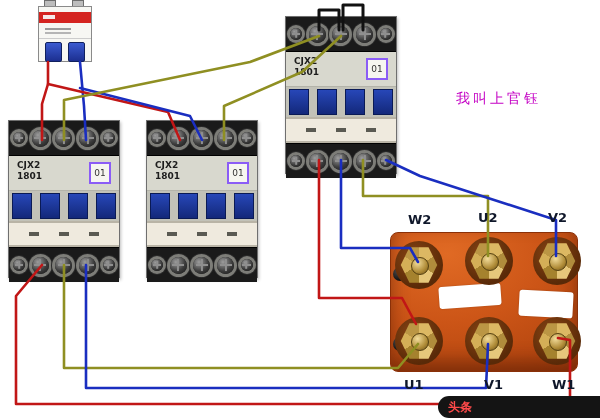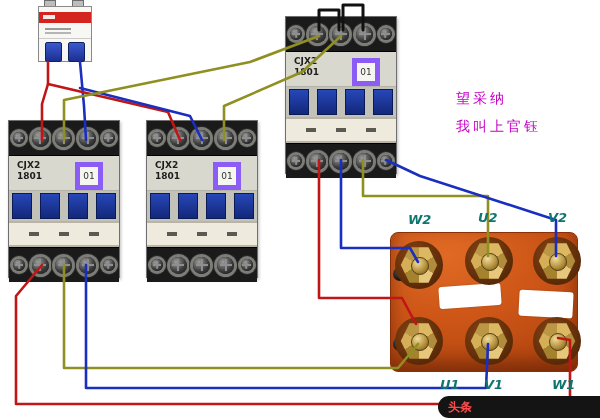--- a/index.html
+++ b/index.html
@@ -27,21 +27,21 @@
   .ct-terms.bot{border-bottom:none;border-top:1px solid #000;}
   .screw{width:17px;height:17px;border-radius:50%;position:relative;
          background:radial-gradient(circle at 35% 30%, #9d9d9d, #3c3c3c 55%, #141414);
          box-shadow:0 0 0 3px #7d7d78, 0 0 0 4px #2a2a2a;}
   .screw.sm{width:12px;height:12px;}
   .screw::before,.screw::after{content:"";position:absolute;left:15%;top:calc(50% - 1px);
          width:70%;height:2px;background:#8f8f8f;}
   .screw::after{transform:rotate(90deg);}
   .ct-face{height:34px;background:#d8d8ce;position:relative;border-bottom:1px solid #b3b3a9;}
   .ct-model{position:absolute;left:8px;top:4px;font-size:9px;font-weight:bold;color:#1c1c1c;line-height:1.2;}
-  .ct-aux{position:absolute;right:16px;top:6px;width:18px;height:18px;background:#f6f6f0;border:5px solid #8b5cf6;
+  .ct-aux{position:absolute;right:8px;top:6px;width:18px;height:18px;background:#f6f6f0;border:2px solid #8b5cf6;
           font-size:9px;color:#333;display:flex;align-items:center;justify-content:center;}
   .ct-blue{height:30px;background:#c2c2b8;display:flex;align-items:center;justify-content:center;gap:8px;}
   .bcell{width:18px;height:24px;background:linear-gradient(#2747b8,#13287a);border:1px solid #0a1a55;}
   .ct-strip{height:26px;background:#efeade;border-top:2px solid #b9b4a6;border-bottom:2px solid #b9b4a6;
             box-sizing:border-box;display:flex;align-items:center;justify-content:center;gap:20px;}
   .slot{width:10px;height:4px;background:#5a5a52;}
 
   
   .motor{position:absolute;left:390px;top:232px;width:188px;height:140px;border-radius:8px;
          background:radial-gradient(120% 110% at 30% 15%, #e06a24 0%, #cc5517 45%, #a93f0c 100%);
@@ -56,21 +56,21 @@
          background:radial-gradient(circle at 35% 30%, #f2dc9a, #b08c38 60%, #6a4e14);border:1px solid #554010;}
   .patch{position:absolute;background:#ffffff;border-radius:3px;box-shadow:0 0 2px rgba(0,0,0,.2);}
   .bolt{position:absolute;width:14px;height:14px;border-radius:50%;background:radial-gradient(circle at 35% 30%, #4a4a4a, #111 70%);}
 
   
   .wires{position:absolute;left:0;top:0;}
   .wires polyline{fill:none;stroke-linecap:round;stroke-linejoin:round;}
 
   
   .note{position:absolute;left:456px;top:84px;color:#c400c4;font-size:14px;letter-spacing:3px;line-height:28px;}
-  .tlabel{position:absolute;font-size:13px;font-weight:bold;color:#0f766e;font-style:italic;}
+  .tlabel{position:absolute;font-size:13px;font-weight:bold;color:#0f172a;}
   .watermark{position:absolute;left:438px;top:396px;width:162px;height:22px;background:#141414;
              border-radius:11px 0 0 11px;display:flex;align-items:center;gap:5px;padding-left:10px;
              box-sizing:border-box;color:#fff;font-size:12px;}
   .wm-brand{font-weight:bold;color:#ff4a4a;}
 </style>
 </head>
 <body>
 
 <div class="stage">
 
@@ -232,26 +232,25 @@
     <polyline stroke-width="2.6" points="386,160 420,176 556,220 556,256" stroke="#1a2ec0"></polyline>
     <polyline stroke-width="2.6" points="319,160 319,298 402,298 416,324" stroke="#c11616"></polyline>
     <polyline stroke-width="2.6" points="64,265 64,368 398,368 418,344" stroke="#8f8f22"></polyline>
     <polyline stroke-width="2.6" points="86,265 86,388 486,388 488,344" stroke="#1a2ec0"></polyline>
     <polyline stroke-width="2.6" points="42,265 16,296 16,404 570,404 570,340 558,338" stroke="#c11616"></polyline>
   </svg>
 
   <div class="tlabel" style="left:408px;top:212px;">W2</div>
   <div class="tlabel" style="left:478px;top:210px;">U2</div>
   <div class="tlabel" style="left:548px;top:210px;">V2</div>
-  <div class="tlabel" style="left:440px;top:377px;">U1</div>
+  <div class="tlabel" style="left:404px;top:377px;">U1</div>
   <div class="tlabel" style="left:484px;top:377px;">V1</div>
   <div class="tlabel" style="left:552px;top:377px;text-align:center;">W1</div>
 
   <div class="note">
-    <div>望采纳</div>
     <div>我叫上官钰</div>
   </div>
 
   <div class="watermark">
     <span class="wm-brand">头条</span>
   </div>
 
 </div>
 
 </body></html>

